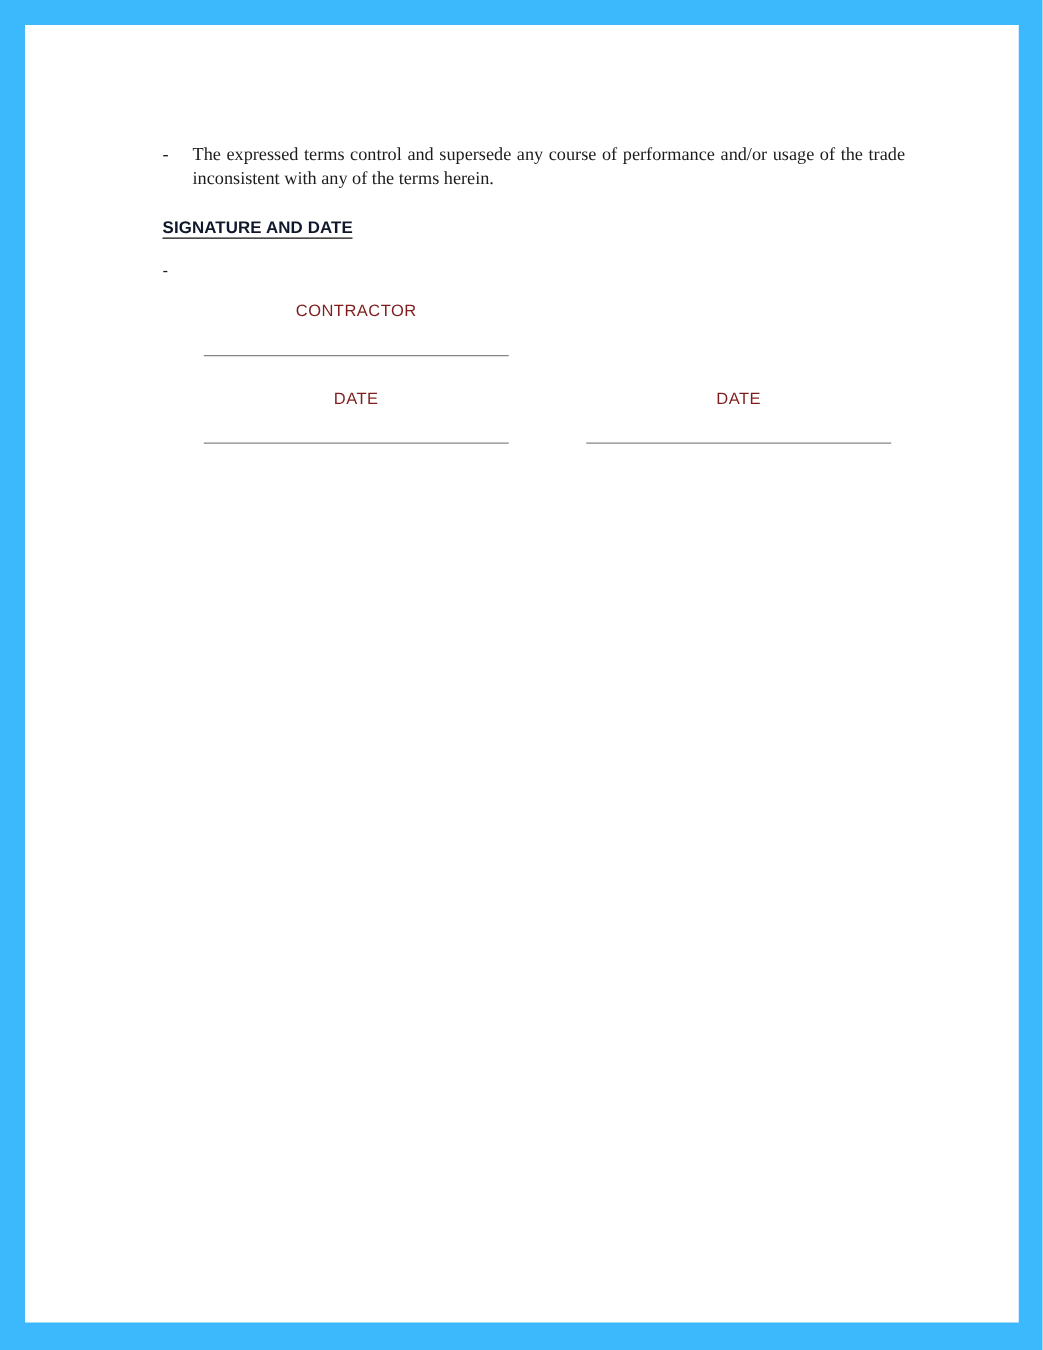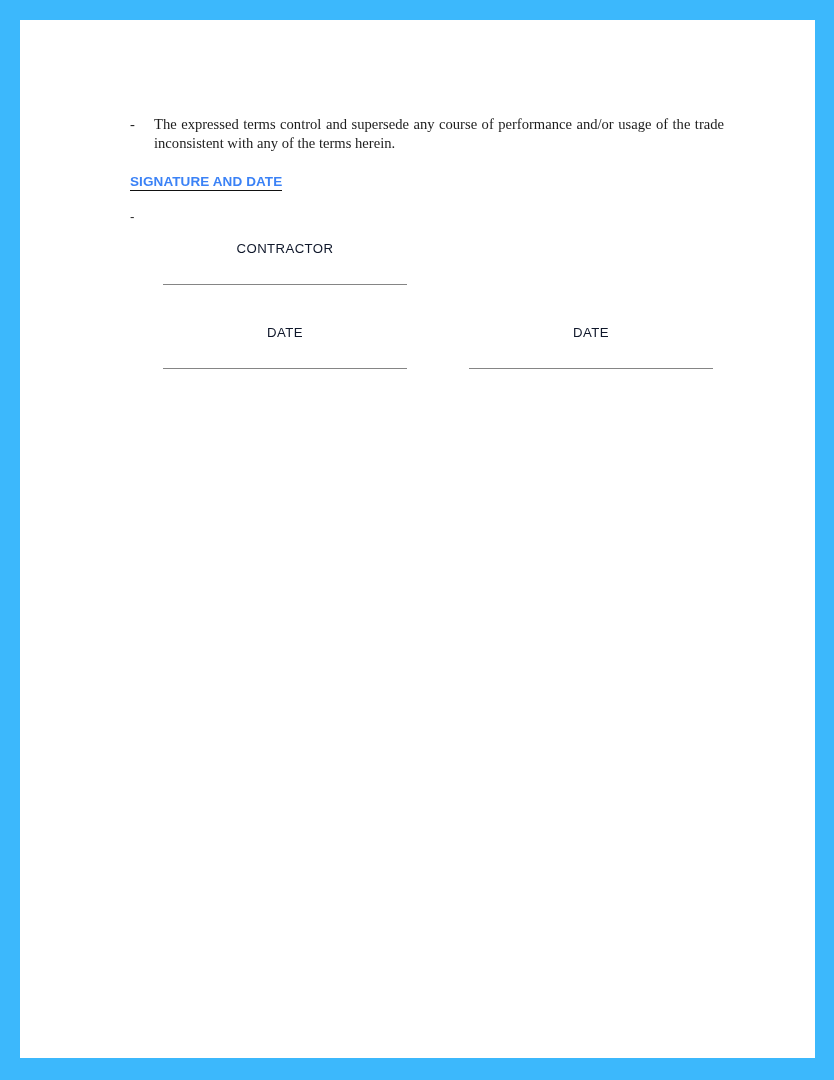--- a/index.html
+++ b/index.html
@@ -46,21 +46,21 @@
   }
 
   
   .section-heading {
     margin: 22px 0 0 0;
     padding-left: 20px;
     font-family: "Liberation Sans", sans-serif;
     font-size: 13.5px;
     font-weight: bold;
     letter-spacing: 0.1px;
-    color: #3b82f6;
+    color: #0f172a;
   }
   .section-heading span {
     border-bottom: 1.6px solid #111111;
     padding-bottom: 1px;
   }
 
   
   .clause-sans {
     position: relative;
     margin: 18px 0 0 0;
@@ -90,29 +90,29 @@
     width: 244px;
     text-align: center;
   }
   .sig-col.left { margin-left: 53px; }
   .sig-col.right { margin-left: 62px; }
 
   .sig-label {
     font-family: "Liberation Sans", sans-serif;
     font-size: 13.2px;
     letter-spacing: 0.4px;
-    color: #0f172a;
+    color: #7f1d1d;
     line-height: 16px;
   }
   .sig-rule {
     height: 0;
     border-top: 1.6px solid #858585;
     margin-top: 27px;
   }
-  .sig-row.dates { margin-top: 40px; }
+  .sig-row.dates { margin-top: 26px; }
 </style>
 </head>
 <body>
 
 <div class="page-frame">
 
   <div class="doc-body">
 
     <p class="clause-serif">
       <span class="dash">-</span>

